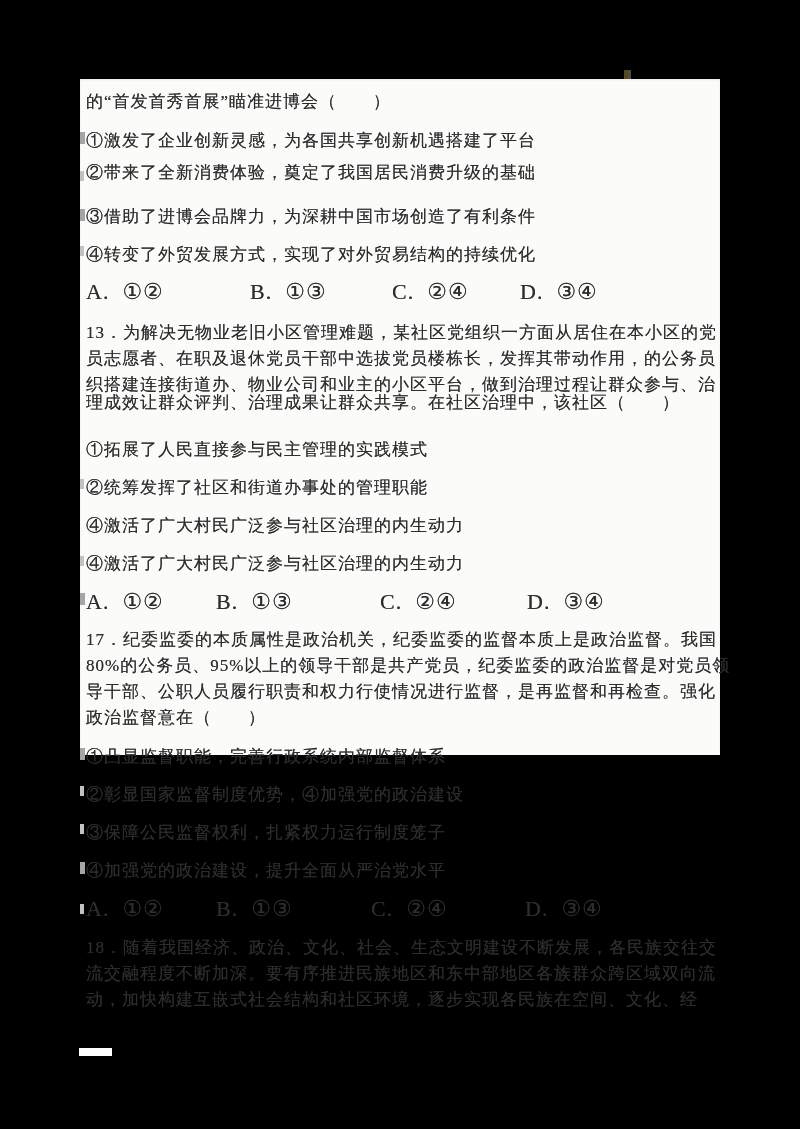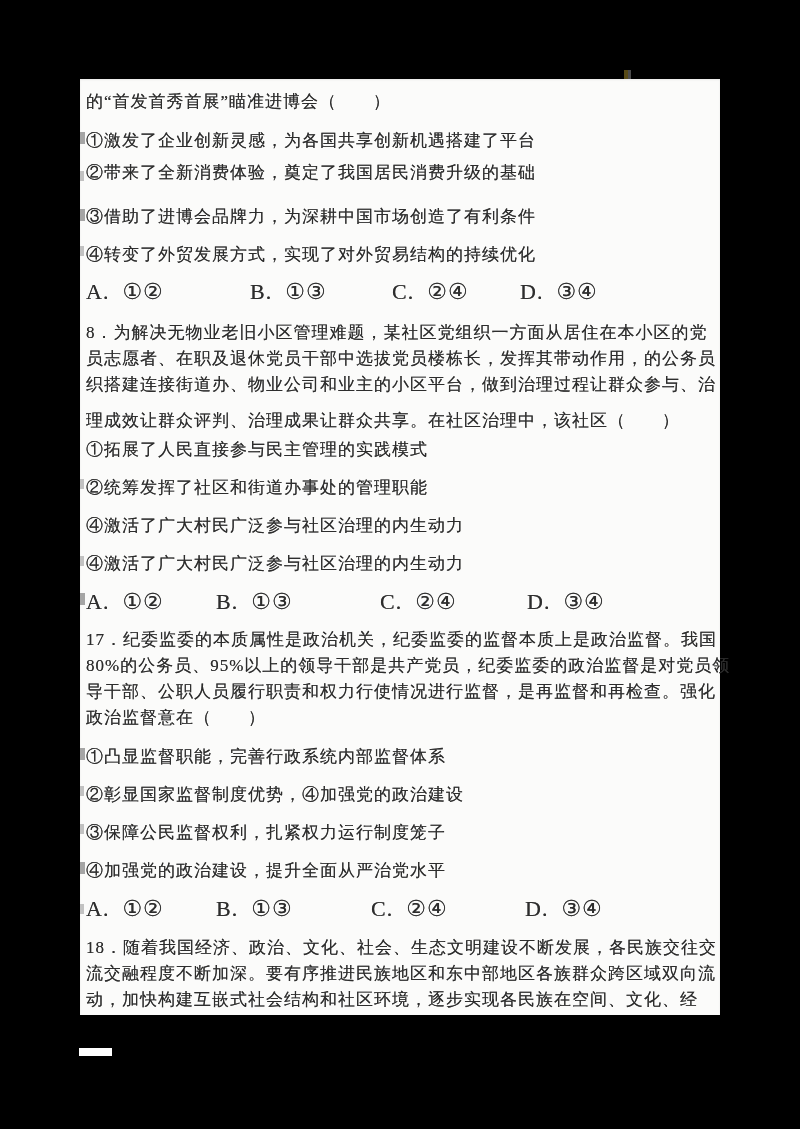--- a/index.html
+++ b/index.html
@@ -16,21 +16,21 @@
   }
   .stage {
     position: absolute;
     inset: 0;
   }
   .page {
     position: absolute;
     left: 80px;
     top: 79px;
     width: 640px;
-    height: 936px;
+    height: 676px;
     background: #fbfbfa;
     box-shadow: inset 0 1px 2px rgba(0,0,0,0.08);
   }
   .line {
     position: absolute;
     left: 6px;
     font-size: 17px;
     letter-spacing: 1px;
     line-height: 20px;
     color: #2d2d2d;
@@ -98,24 +98,24 @@
       <div class="line" style="top:166px">④转变了外贸发展方式，实现了对外贸易结构的持续优化</div>
       <div class="ans-row" style="top:203px">
         <span class="ans" style="left:6px"><span class="lbl">A.</span><span>①②</span></span>
         <span class="ans" style="left:170px"><span class="lbl">B.</span><span>①③</span></span>
         <span class="ans" style="left:312px"><span class="lbl">C.</span><span>②④</span></span>
         <span class="ans" style="left:440px"><span class="lbl">D.</span><span>③④</span></span>
       </div>
     </section>
 
     <section>
-      <div class="line" style="top:244px">8．为解决无物业老旧小区管理难题，某社区党组织一方面从居住在本小区的党</div>
+      <div class="line" style="top:244px">13．为解决无物业老旧小区管理难题，某社区党组织一方面从居住在本小区的党</div>
       <div class="line" style="top:270px">员志愿者、在职及退休党员干部中选拔党员楼栋长，发挥其带动作用，的公务员</div>
       <div class="line" style="top:296px">织搭建连接街道办、物业公司和业主的小区平台，做到治理过程让群众参与、治</div>
-      <div class="line" style="top:332px">理成效让群众评判、治理成果让群众共享。在社区治理中，该社区（　　）</div>
+      <div class="line" style="top:314px">理成效让群众评判、治理成果让群众共享。在社区治理中，该社区（　　）</div>
       <div class="line" style="top:361px">①拓展了人民直接参与民主管理的实践模式</div>
       <div class="line" style="top:399px">②统筹发挥了社区和街道办事处的管理职能</div>
       <div class="line" style="top:437px">④激活了广大村民广泛参与社区治理的内生动力</div>
       <div class="line" style="top:475px">④激活了广大村民广泛参与社区治理的内生动力</div>
       <div class="ans-row" style="top:513px">
         <span class="ans" style="left:6px"><span class="lbl">A.</span><span>①②</span></span>
         <span class="ans" style="left:136px"><span class="lbl">B.</span><span>①③</span></span>
         <span class="ans" style="left:300px"><span class="lbl">C.</span><span>②④</span></span>
         <span class="ans" style="left:447px"><span class="lbl">D.</span><span>③④</span></span>
       </div>

